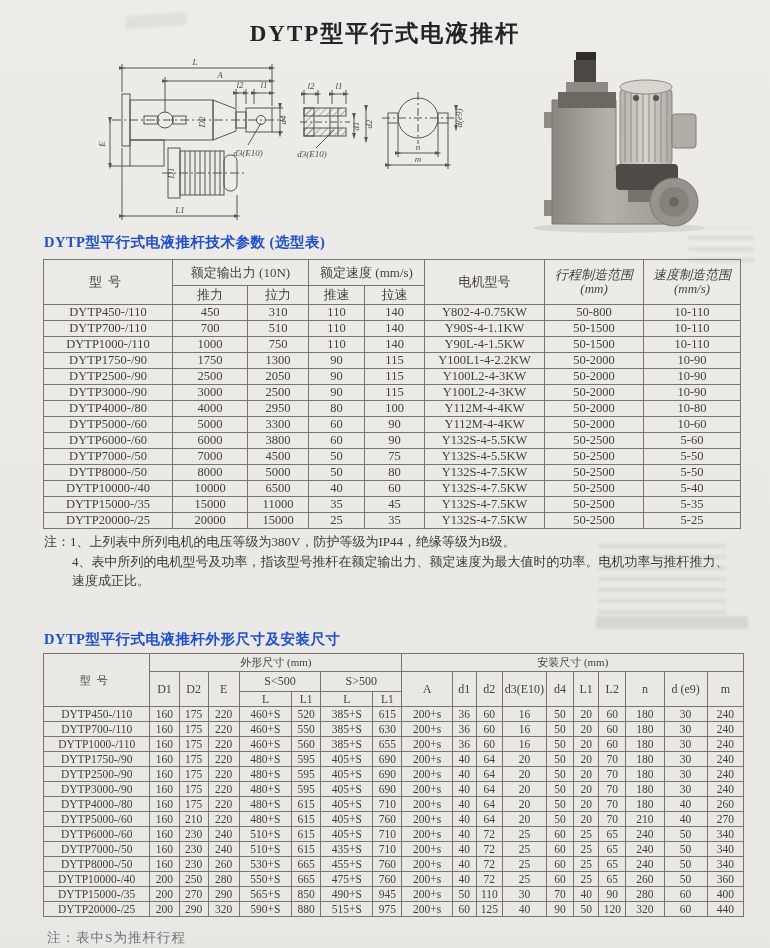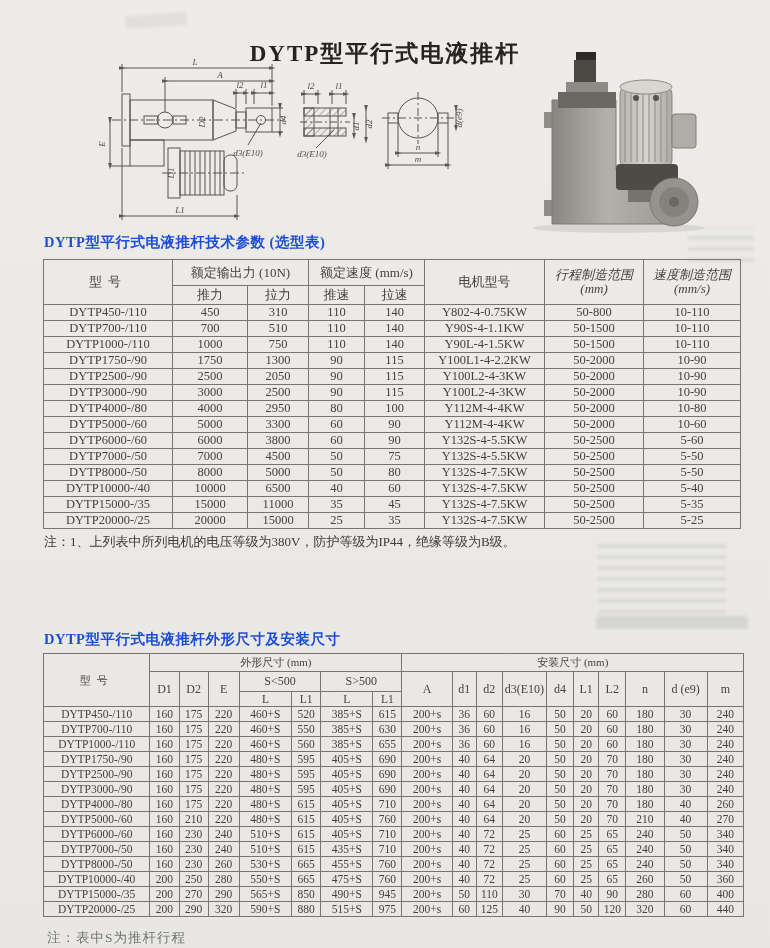--- a/index.html
+++ b/index.html
@@ -4,21 +4,21 @@
 <style>
   html,body{margin:0;padding:0;}
   body{
     width:770px;height:948px;position:relative;overflow:hidden;
     background:linear-gradient(180deg,#edece8 0%,#eae9e5 55%,#e8e7e3 100%);
     font-family:"Liberation Serif","DejaVu Serif",serif;
     color:#3a3835;
   }
   .page-title{
     position:absolute;top:18px;left:0;width:100%;text-align:center;
-    font-size:23px;font-weight:bold;letter-spacing:2px;color:#262422;margin-top:20px;
+    font-size:23px;font-weight:bold;letter-spacing:2px;color:#262422;
   }
   .section-heading{
     position:absolute;left:44px;font-size:14.5px;font-weight:bold;color:#1d4ed8;letter-spacing:.5px;
   }
   #heading1{top:233px;}
   #heading2{top:630px;}
 
   
   table{border-collapse:collapse;table-layout:fixed;position:absolute;left:43px;background:transparent;}
   th,td{border:1px solid #78756f;text-align:center;vertical-align:middle;padding:0;
@@ -379,20 +379,21 @@
         <td>35</td>
         <td>Y132S-4-7.5KW</td>
         <td>50-2500</td>
         <td>5-25</td>
       </tr>
     </tbody>
 </table>
 
 <div class="notes">
   <span class="n-first"><span>注：</span><span>1、上列表中所列电机的电压等级为380V，防护等级为IP44，绝缘等级为B级。</span></span>
+  <span class="n-item">4、表中所列的电机型号及功率，指该型号推杆在额定输出力、额定速度为最大值时的功率。电机功率与推杆推力、速度成正比。</span>
 </div>
 
 <div class="section-heading" id="heading2">DYTP型平行式电液推杆外形尺寸及安装尺寸</div>
 
 <table id="table2">
   <colgroup>
     <col style="width:106px">
       <col style="width:29px">
       <col style="width:29px">
       <col style="width:31px">

